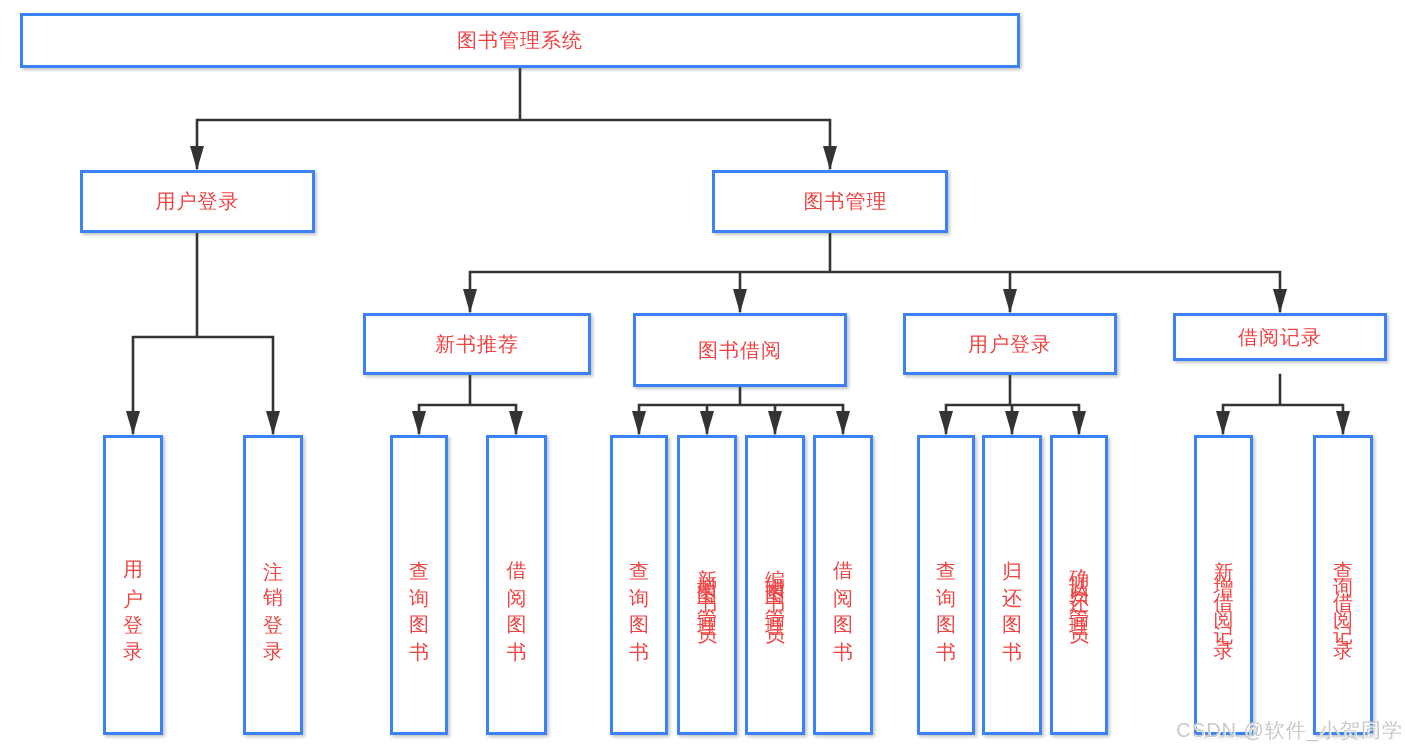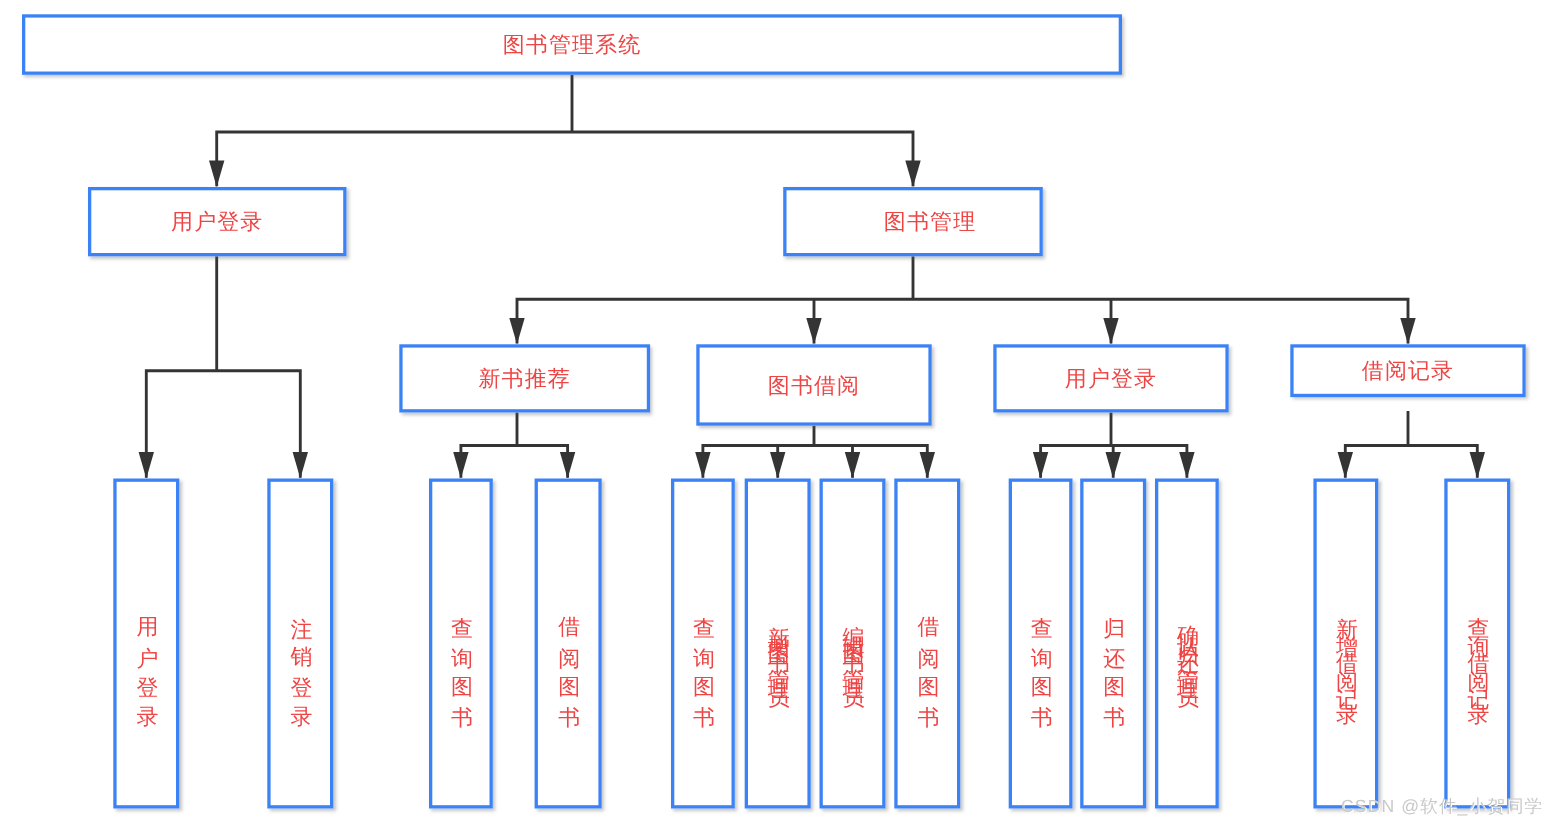--- a/index.html
+++ b/index.html
@@ -19,21 +19,21 @@
   .vtext{
     writing-mode:vertical-rl;
     text-orientation:mixed;
     font-size:20px;
     line-height:1.05;
     white-space:nowrap;
   }
   #watermark{
     position:absolute;
     right:2px;bottom:3px;
-    font-size:16px;
+    font-size:20px;
     color:#c9c9c9;
     text-shadow:1px 1px 0 #ffffff;
     letter-spacing:1px;
     white-space:nowrap;
   }
 </style>
 </head>
 <body>
 
 <div id="canvas">

